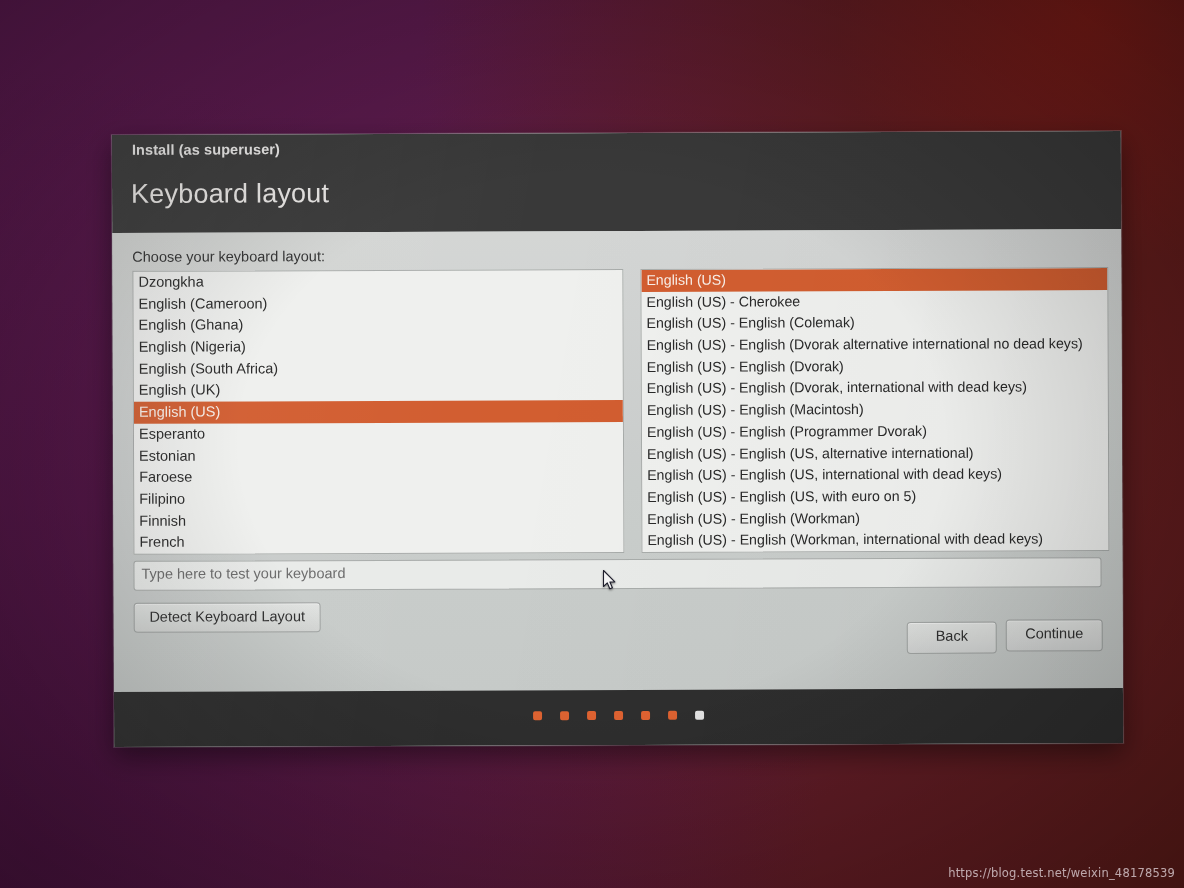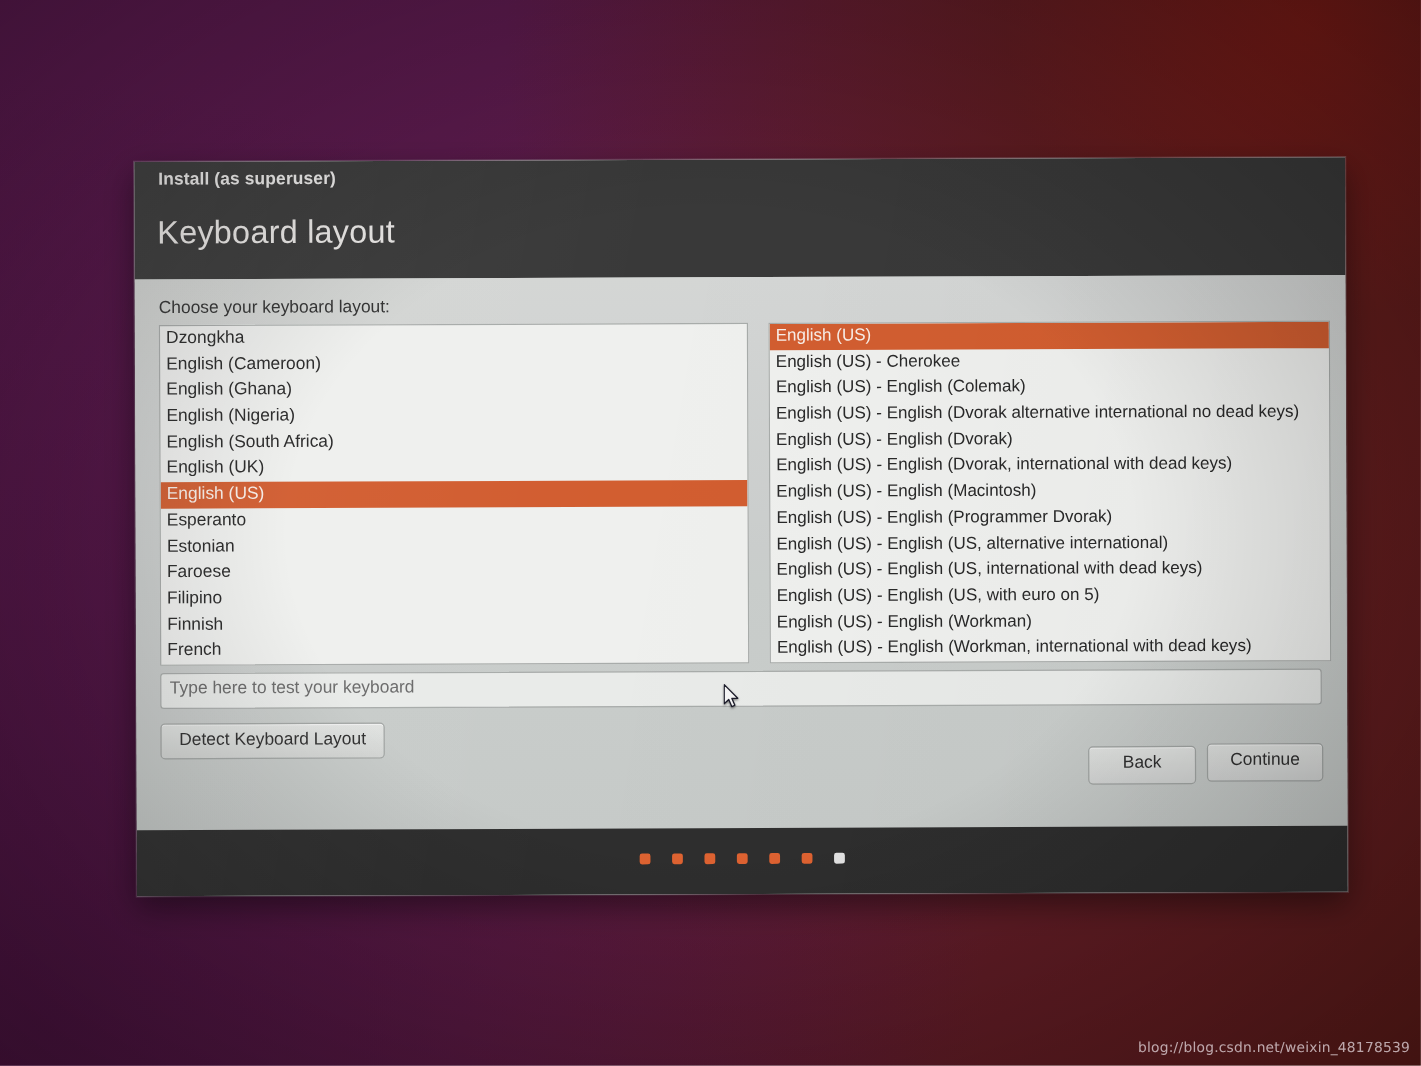--- a/index.html
+++ b/index.html
@@ -236,13 +236,13 @@
       </div>
   </div>
 </div>
 
 <svg id="cursor" viewBox="0 0 14 21">
   <polygon points="0.5,0.5 0.5,16.5 4.3,12.9 6.8,18.8 9.4,17.7 6.9,12.0 11.8,11.9" fill="#f4f4f4" stroke="#1d1d2b" stroke-width="1.1" stroke-linejoin="round"></polygon>
 </svg>
 
 <div id="vignette"></div>
 
-<div id="watermark">blog://blog.csdn.net/weixin_48178539</div>
+<div id="watermark">https://blog.test.net/weixin_48178539</div>
 
 </body></html>

